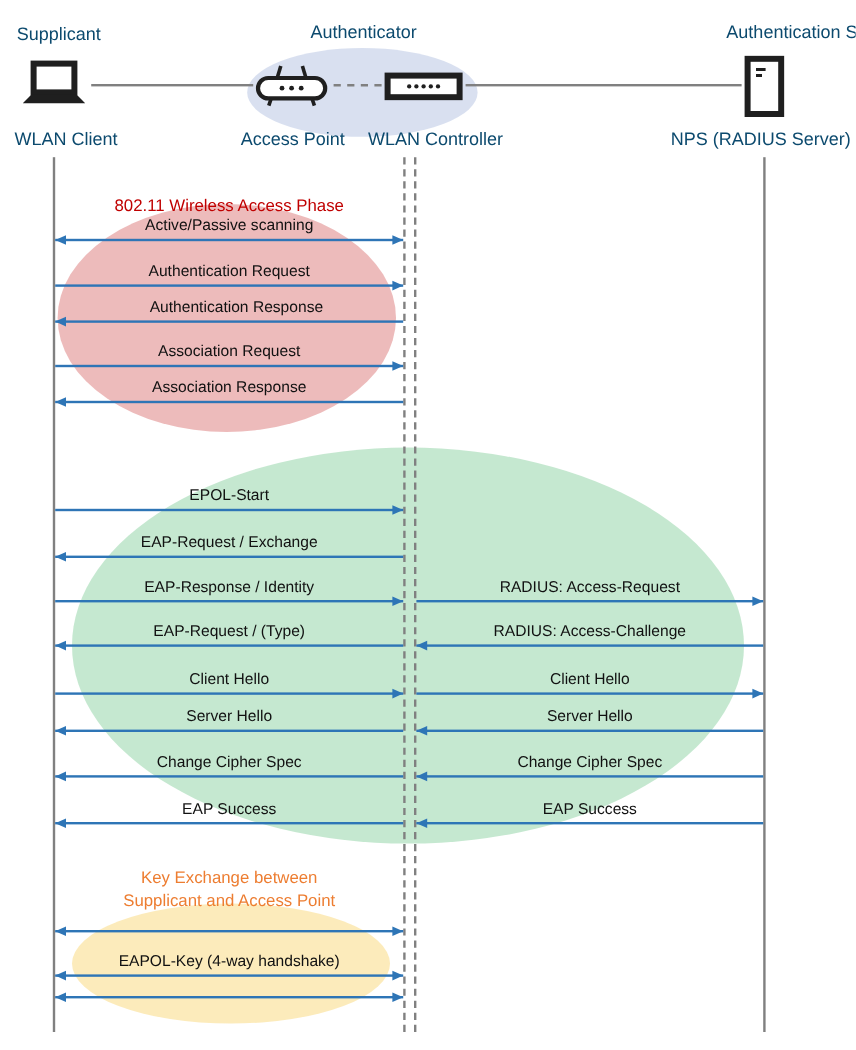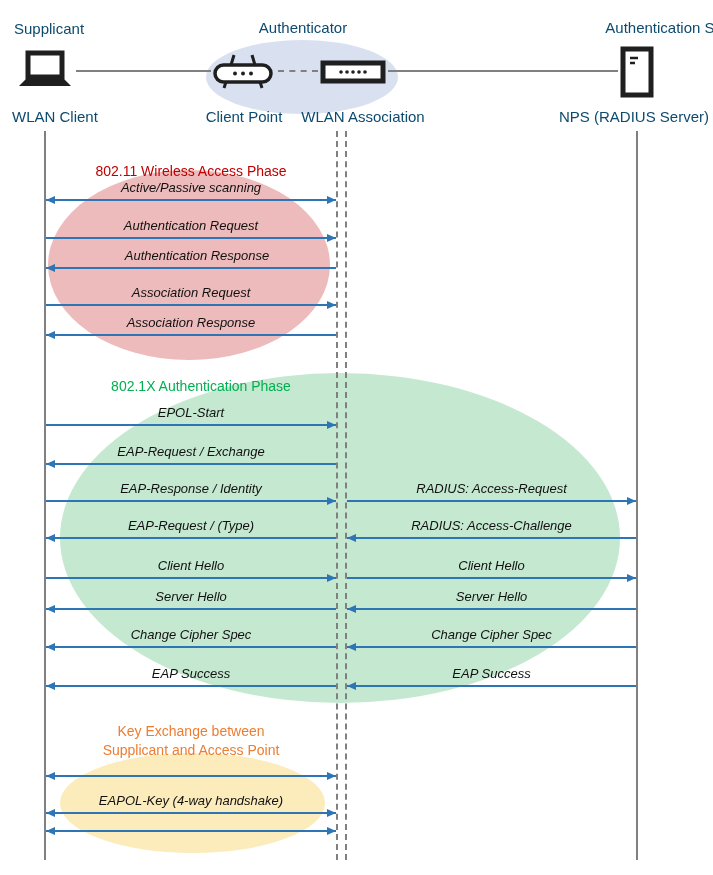--- a/index.html
+++ b/index.html
@@ -16,21 +16,21 @@
   .lifeline.dashed { width: 0; background: transparent; border-left: 2px dashed var(--lifeline); }
 
   .hline { position: absolute; height: 2px; background: var(--lifeline); z-index: 2; }
   .hline.dashed { height: 0; background: transparent; border-top: 2px dashed var(--lifeline); }
 
   .icon { position: absolute; z-index: 3; }
 
   .phase-title { position: absolute; transform: translateX(-50%); font-size: 14px; line-height: 19px;
                  text-align: center; white-space: pre-line; z-index: 4; }
 
-  #messages-layer { position: absolute; inset: 0; z-index: 3; font-style: italic; }
+  #messages-layer { position: absolute; inset: 0; z-index: 3; }
   .msg-line { position: absolute; height: 2px; background: var(--arrow); }
   .msg-line.head-left::before  { content: ""; position: absolute; left: 0;  top: -3px; width: 0; height: 0;
                                  border-top: 4px solid transparent; border-bottom: 4px solid transparent;
                                  border-right: 9px solid var(--arrow); }
   .msg-line.head-right::after  { content: ""; position: absolute; right: 0; top: -3px; width: 0; height: 0;
                                  border-top: 4px solid transparent; border-bottom: 4px solid transparent;
                                  border-left: 9px solid var(--arrow); }
   .msg-label { position: absolute; transform: translateX(-50%); font-size: 13px; color: #111111; white-space: nowrap; }
 </style>
 </head>
@@ -81,31 +81,30 @@
   </div>
   <div class="icon" style="left:620px; top:46px;">
     <svg width="34" height="52" viewBox="0 0 34 52">
       <rect x="3" y="3" width="28" height="46" fill="#ffffff" stroke="#1f1f1f" stroke-width="5"></rect>
       <line x1="10" y1="12" x2="18" y2="12" stroke="#1f1f1f" stroke-width="2.5"></line>
       <line x1="10" y1="17" x2="15" y2="17" stroke="#1f1f1f" stroke-width="2.5"></line>
     </svg>
   </div>
 
   <div class="device-label" style="left:12px;  top:108px;">WLAN Client</div>
-  <div class="device-label cx" style="left:244px; top:108px;">Client Point</div>
-  <div class="device-label cx" style="left:363px; top:108px;">WLAN Association</div>
+  <div class="device-label cx" style="left:244px; top:108px;">Access Point</div>
+  <div class="device-label cx" style="left:363px; top:108px;">WLAN Controller</div>
   <div class="device-label cx" style="left:634px; top:108px;">NPS (RADIUS Server)</div>
 
   <div class="lifeline" style="left:44px;  top:131px; height:729px;"></div>
   <div class="lifeline dashed" style="left:336px; top:131px; height:729px;"></div>
   <div class="lifeline dashed" style="left:345px; top:131px; height:729px;"></div>
   <div class="lifeline" style="left:636px; top:131px; height:729px;"></div>
 
   <div class="phase-title" style="left:191px; top:162px; color:var(--phase1);">802.11 Wireless Access Phase</div>
-  <div class="phase-title" style="left:201px; top:377px; color:var(--phase2);">802.1X Authentication Phase</div>
   <div class="phase-title" style="left:191px; top:722px; color:var(--phase3);">Key Exchange between
 Supplicant and Access Point</div>
 
   <div id="messages-layer">
       <div class="msg-line head-left head-right" style="left: 46px; width: 290px; top: 199px;"></div>
       <div class="msg-label" style="left: 191px; top: 180px;">Active/Passive scanning</div>
       <div class="msg-line head-right" style="left: 46px; width: 290px; top: 237px;"></div>
       <div class="msg-label" style="left: 191px; top: 218px;">Authentication Request</div>
       <div class="msg-line head-left" style="left: 46px; width: 290px; top: 267px;"></div>
       <div class="msg-label" style="left: 197px; top: 248px;">Authentication Response</div>

